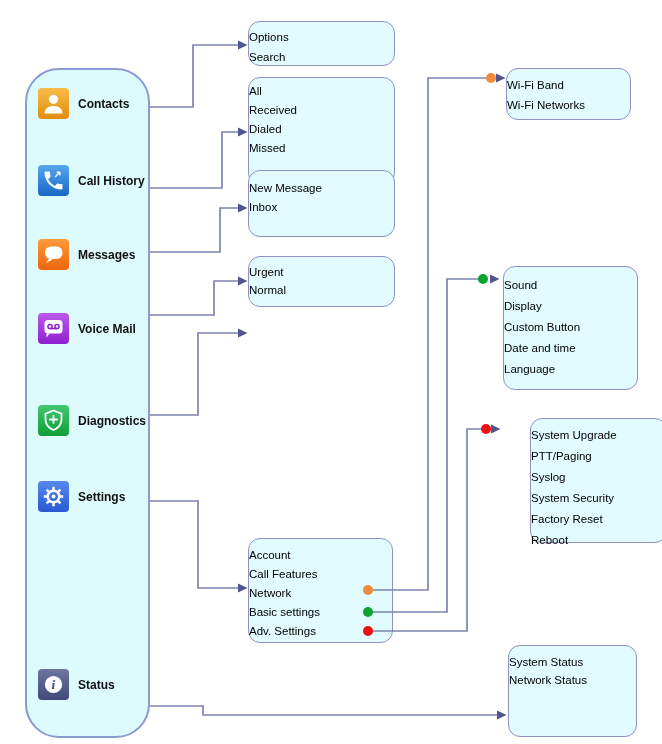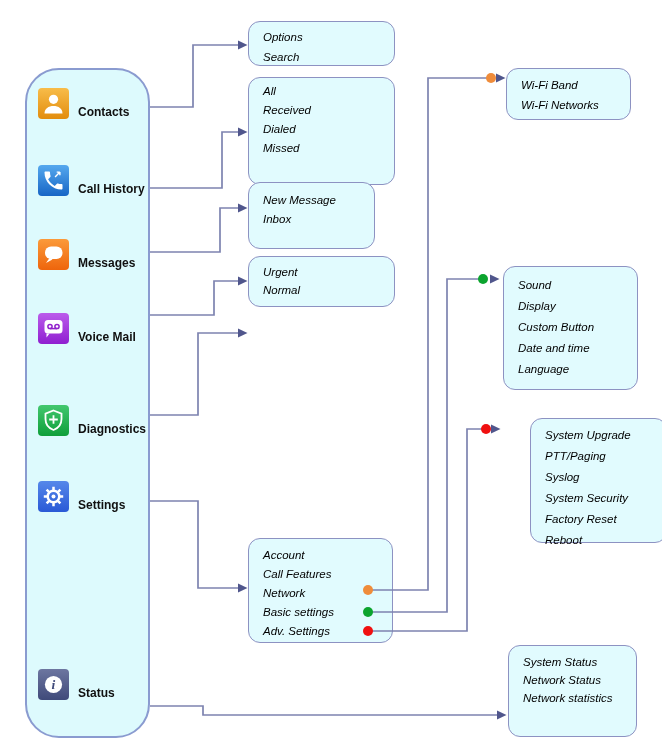--- a/index.html
+++ b/index.html
@@ -2,26 +2,26 @@
 <html><head>
 <meta charset="utf-8">
 <title>Phone Menu Tree Diagram</title>
 <style>
   html,body{margin:0;padding:0;background:#ffffff;}
   #canvas{position:relative;width:662px;height:744px;background:#ffffff;overflow:hidden;
           font-family:"Liberation Sans", sans-serif;}
   
   #sidebar{position:absolute;left:25px;top:68px;width:125px;height:670px;box-sizing:border-box;
            background:#ddfafd;border:2px solid #8a9bd0;border-radius:34px;}
-  .sb-item{position:absolute;left:38px;display:flex;align-items:flex-end;gap:9px;z-index:2;}
+  .sb-item{position:absolute;left:38px;display:flex;align-items:center;gap:9px;z-index:2;}
   .sb-item svg{display:block;}
   .sb-label{font-size:12px;font-weight:bold;color:#101010;white-space:nowrap;}
   
   .menu-box{position:absolute;box-sizing:border-box;background:#e1fbfe;border:1.5px solid #8d92c2;
-            border-radius:12px;padding-top:var(--pt);padding-left:14px;z-index:1;font-style:italic;}
+            border-radius:12px;padding-top:var(--pt);z-index:1;}
   .mi{font-size:11.5px;color:#000;line-height:var(--lh);white-space:nowrap;}
   
   #wires{position:absolute;left:0;top:0;z-index:5;pointer-events:none;}
   .cline{fill:none;stroke-width:1.7px;}
 </style>
 </head>
 <body>
 
 <div id="canvas">
 
@@ -136,21 +136,21 @@
     <div class="mi">Search</div>
   </div>
 
   <div class="menu-box" style="left:248px;top:77px;width:147px;height:108px;--lh:19px;--pt:4px">
     <div class="mi">All</div>
     <div class="mi">Received</div>
     <div class="mi">Dialed</div>
     <div class="mi">Missed</div>
   </div>
 
-  <div class="menu-box" style="left:248px;top:182px;width:127px;height:67px;--lh:19px;--pt:8px">
+  <div class="menu-box" style="left:248px;top:170px;width:147px;height:67px;--lh:19px;--pt:8px">
     <div class="mi">New Message</div>
     <div class="mi">Inbox</div>
   </div>
 
   <div class="menu-box" style="left:248px;top:256px;width:147px;height:51px;--lh:18px;--pt:6px">
     <div class="mi">Urgent</div>
     <div class="mi">Normal</div>
   </div>
 
 
@@ -180,21 +180,20 @@
     <div class="mi">PTT/Paging</div>
     <div class="mi">Syslog</div>
     <div class="mi">System Security</div>
     <div class="mi">Factory Reset</div>
     <div class="mi">Reboot</div>
   </div>
 
   <div class="menu-box" style="left:508px;top:645px;width:129px;height:92px;--lh:18px;--pt:7px">
     <div class="mi">System Status</div>
     <div class="mi">Network Status</div>
-    <div class="mi">Network statistics</div>
   </div>
 
   <svg id="wires" width="662" height="744" viewBox="0 0 662 744">
 
     <g>
       <polyline class="cline" points="150,107 193,107 193,45 239,45" stroke="#7d83b0"></polyline>
       <polygon points="238,40.5 247.5,45 238,49.5" fill="#50568c"></polygon>
     </g>
 
     <g>

